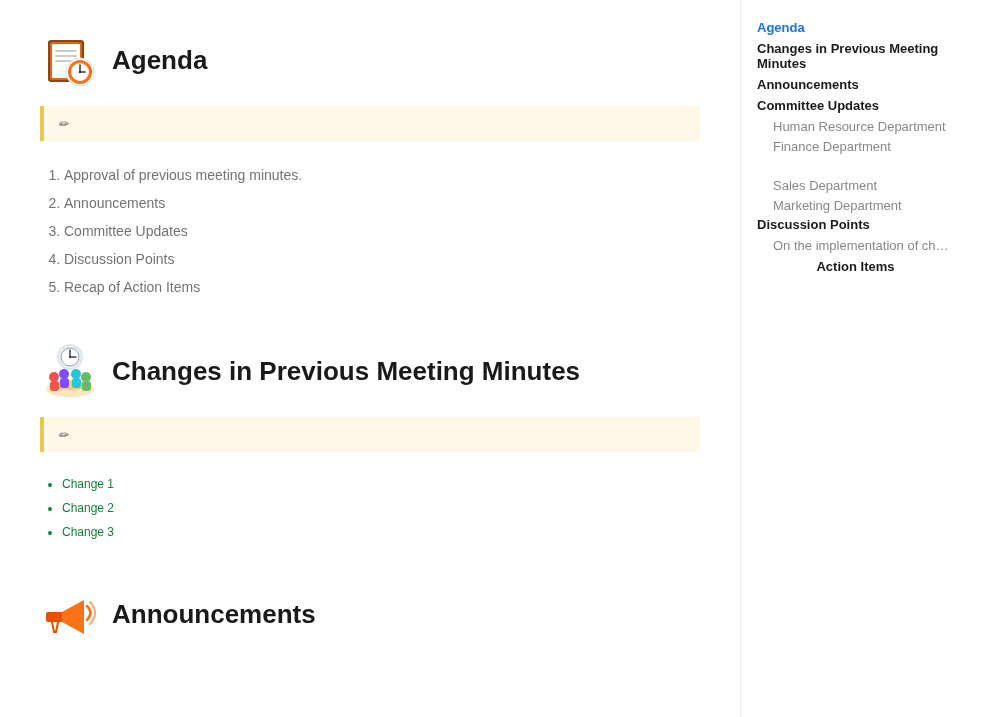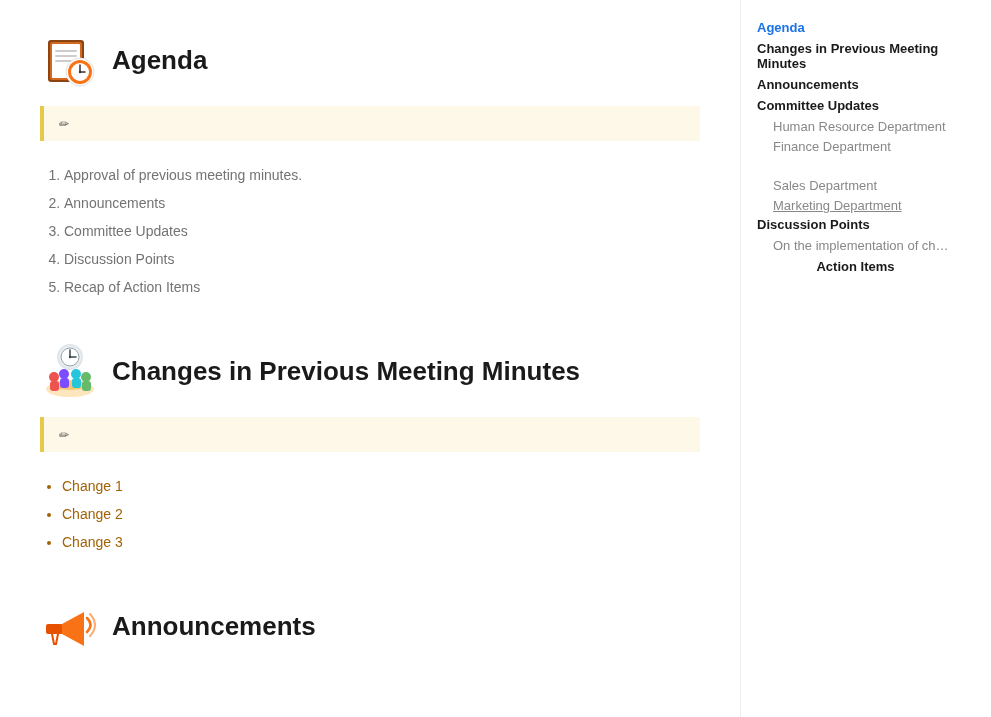--- a/index.html
+++ b/index.html
@@ -88,22 +88,22 @@
       color: #737373;
     }
 
     
     ul.bullet-list {
       margin-left: 22px;
       line-height: 2;
     }
 
     ul.bullet-list li {
-      font-size: 14px;
-      color: #a16207;
+      font-size: 12px;
+      color: #15803d;
     }
 
     
     .sidebar-nav-item {
       margin-bottom: 6px;
       cursor: pointer;
     }
 
     .sidebar-nav-item.active {
       color: #1a73e8;
@@ -249,21 +249,21 @@
   </div>
   <div class="sidebar-nav-item sub-level" style="margin-bottom:5px;">
     <span>Human Resource Department</span>
   </div>
   <div class="sidebar-nav-item sub-level" style="margin-bottom:11px;">
     <span>Finance Department</span>
   </div>
   <div class="sidebar-nav-item sub-level" style="margin-bottom:5px;margin-top:24px;">
     <span>Sales Department</span>
   </div>
-  <div class="sidebar-nav-item sub-level" style="margin-bottom:0;text-decoration:underline;">
+  <div class="sidebar-nav-item sub-level" style="margin-bottom:0;">
     <span>Marketing Department</span>
   </div>
   <div class="sidebar-nav-item top-level" style="margin-bottom:6px;">
     <span>Discussion Points</span>
   </div>
   <div class="sidebar-nav-item sub-level" style="margin-bottom:6px; white-space:nowrap; overflow:hidden; text-overflow:ellipsis; max-width:200px;">
     <span>On the implementation of changes in...</span>
   </div>
   <div class="sidebar-nav-item top-level" style="margin-bottom:6px;text-align:center;">
     <span>Action Items</span>

